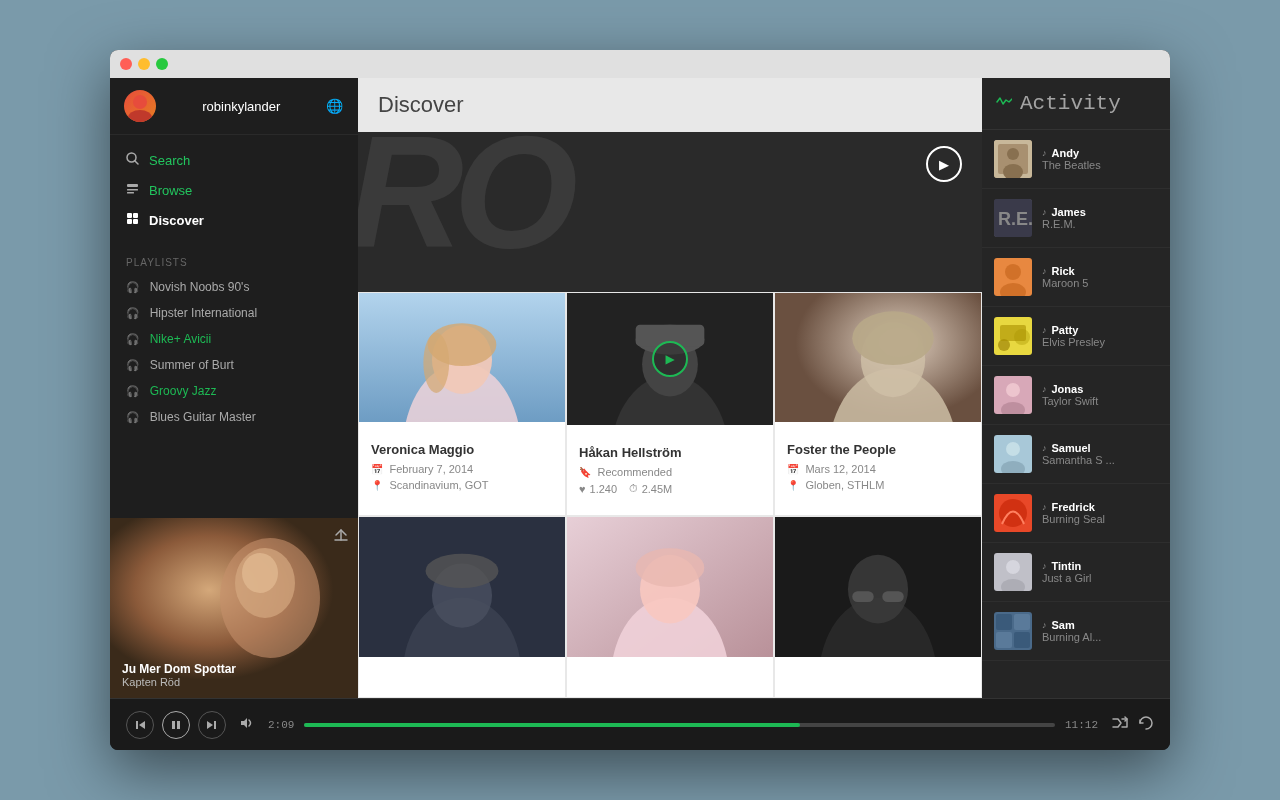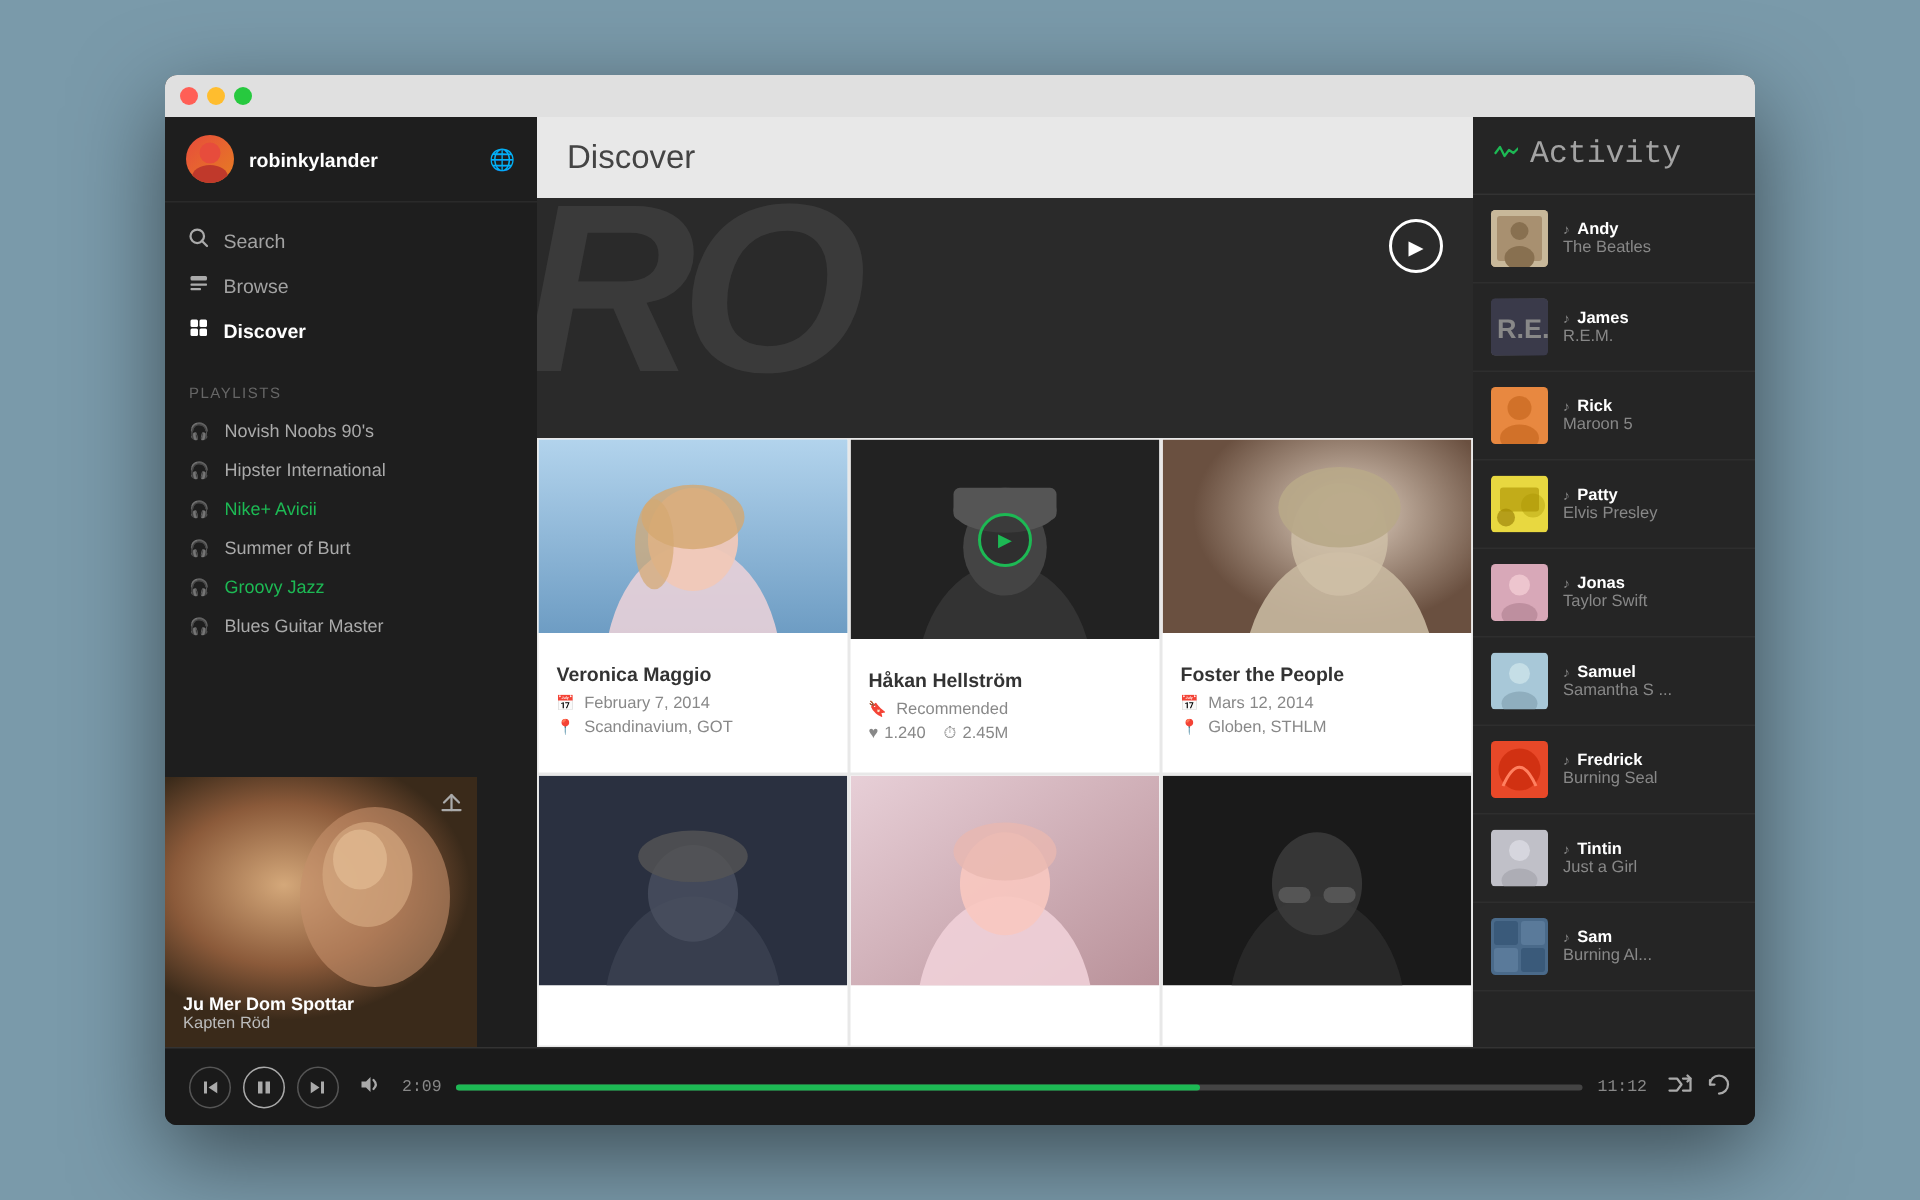--- a/index.html
+++ b/index.html
@@ -66,36 +66,37 @@
       display: flex;
       align-items: center;
       justify-content: center;
       color: #fff;
       font-size: 14px;
       font-weight: bold;
     }
     .user-name {
       color: #fff;
       font-size: 13px;
-      font-weight: 700;
+      font-weight: 400;
       flex: 1;
+      text-align: center;
     }
     .globe-icon {
       color: #888;
       font-size: 14px;
     }
     .sidebar-nav {
       padding: 10px 0;
     }
     .nav-item {
       display: flex;
       align-items: center;
       padding: 7px 16px;
       gap: 10px;
-      color: #a3a3a3;
+      color: #22c55e;
       font-size: 13px;
       cursor: pointer;
     }
     .nav-item.active { color: #fff; font-weight: 600; }
     .nav-icon { font-size: 13px; color: inherit; }
     .playlists-label {
       padding: 12px 16px 6px;
       font-size: 10px;
       color: #666;
       text-transform: uppercase;
@@ -110,21 +111,21 @@
       font-size: 12px;
       cursor: pointer;
     }
     .playlist-item.active { color: #1db954; }
     .playlist-icon { font-size: 11px; }
     .sidebar-album-art {
       margin-top: auto;
       position: relative;
     }
     .album-art-img {
-      width: 208px;
+      width: 248px;
       height: 180px;
       background: linear-gradient(135deg, #c9a96e 0%, #d4956a 30%, #8b6f47 60%, #5a4a3a 100%);
       display: flex;
       align-items: flex-end;
       padding: 10px 12px;
       position: relative;
       overflow: hidden;
     }
     .album-art-img::before {
       content: '';

